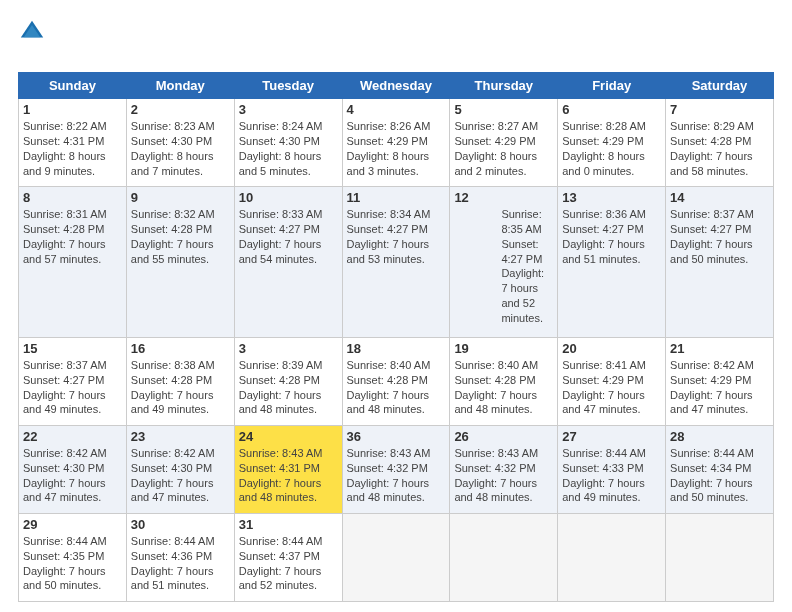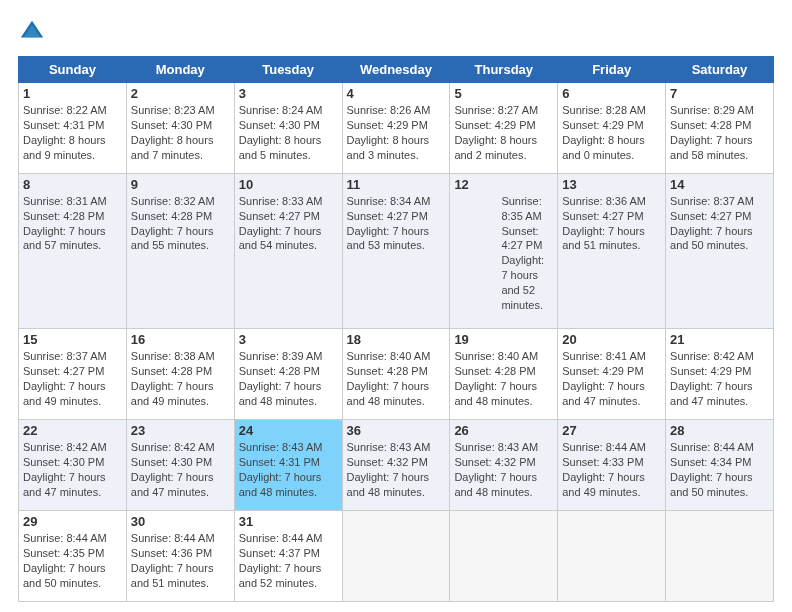--- a/index.html
+++ b/index.html
@@ -9,20 +9,21 @@
       font-family: Arial, sans-serif;
       background: #fff;
       overflow: hidden;
     }
     .page {
       width: 792px;
       height: 612px;
       padding: 18px 18px 10px 18px;
       display: flex;
       flex-direction: column;
+      gap: 16px;
     }
     .header {
       display: flex;
       justify-content: space-between;
       align-items: flex-start;
       margin-bottom: 10px;
     }
     .logo {
       display: flex;
       align-items: center;
@@ -293,21 +294,21 @@
 Daylight: 7 hours
 and 47 minutes.</div>
           </td>
           <td style="background: rgb(238, 242, 248);">
             <span class="day-num">23</span>
             <div class="cell-text" style="white-space: pre-line;">Sunrise: 8:42 AM
 Sunset: 4:30 PM
 Daylight: 7 hours
 and 47 minutes.</div>
           </td>
-          <td style="background: #7dd3fc;">
+          <td style="background: #fde047;">
             <span class="day-num">24</span>
             <div class="cell-text" style="white-space: pre-line;">Sunrise: 8:43 AM
 Sunset: 4:31 PM
 Daylight: 7 hours
 and 48 minutes.</div>
           </td>
           <td style="background: rgb(238, 242, 248);">
             <span class="day-num">36</span>
             <div class="cell-text" style="white-space: pre-line;">Sunrise: 8:43 AM
 Sunset: 4:32 PM

